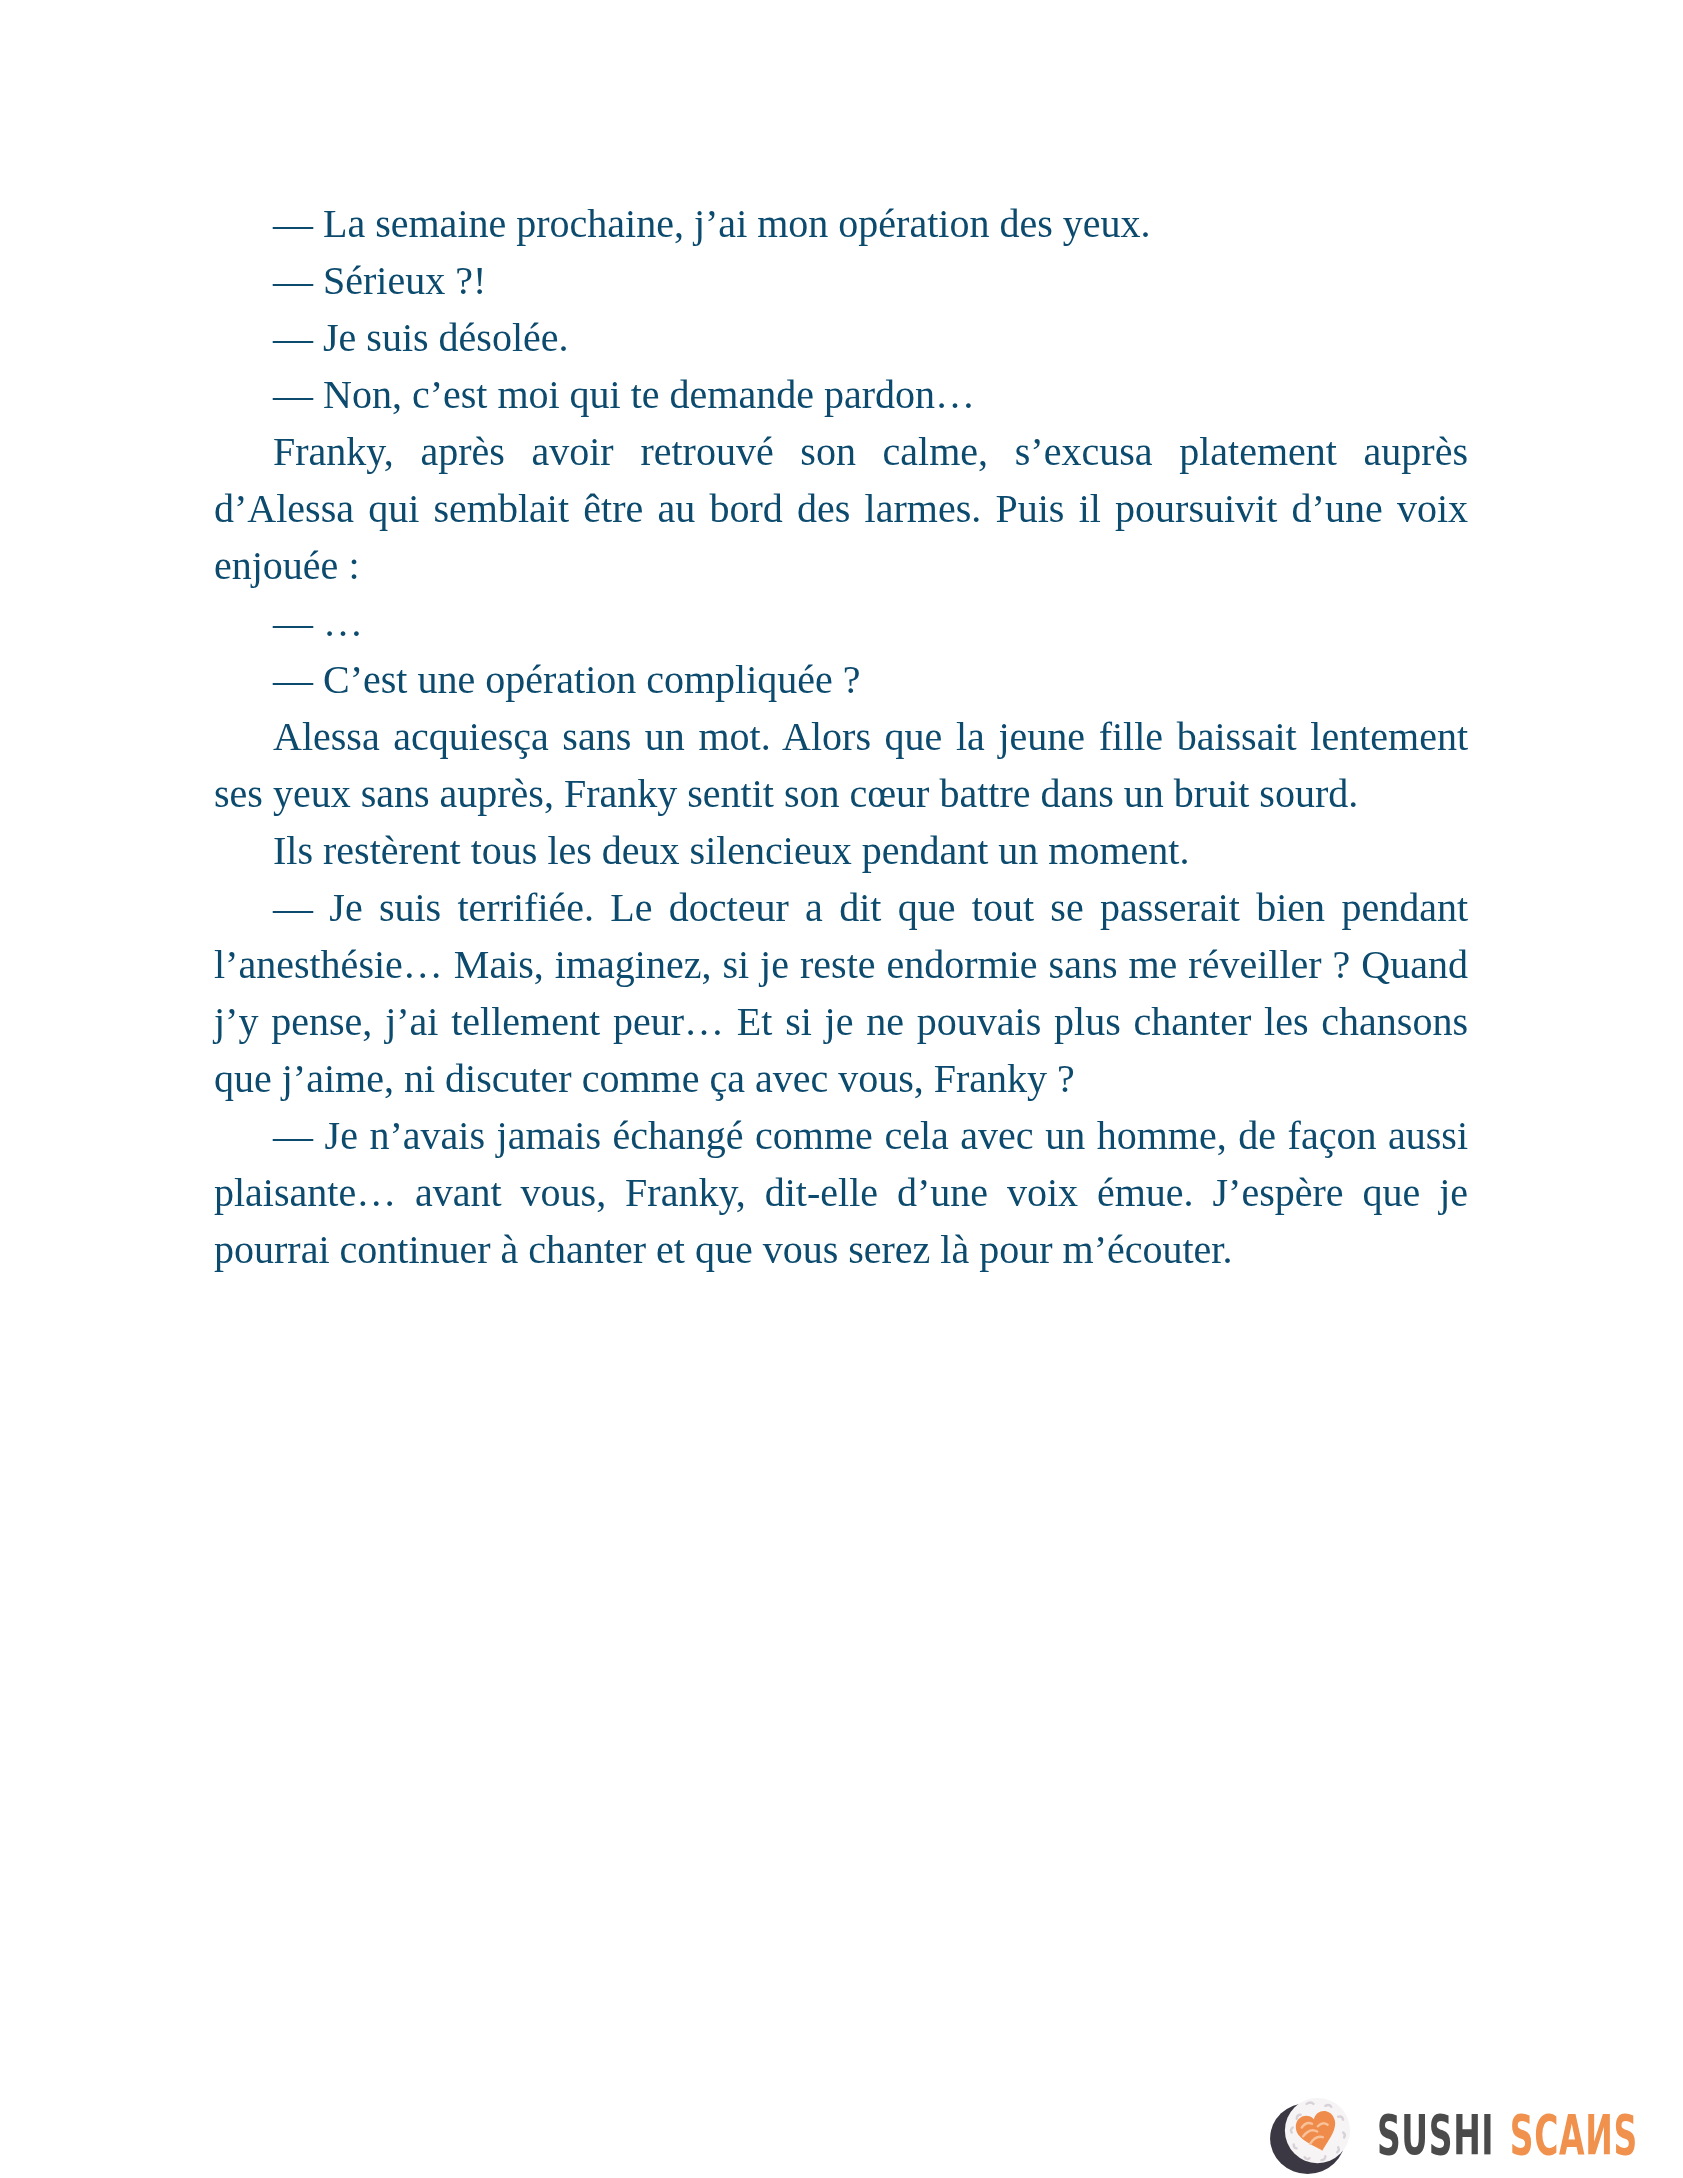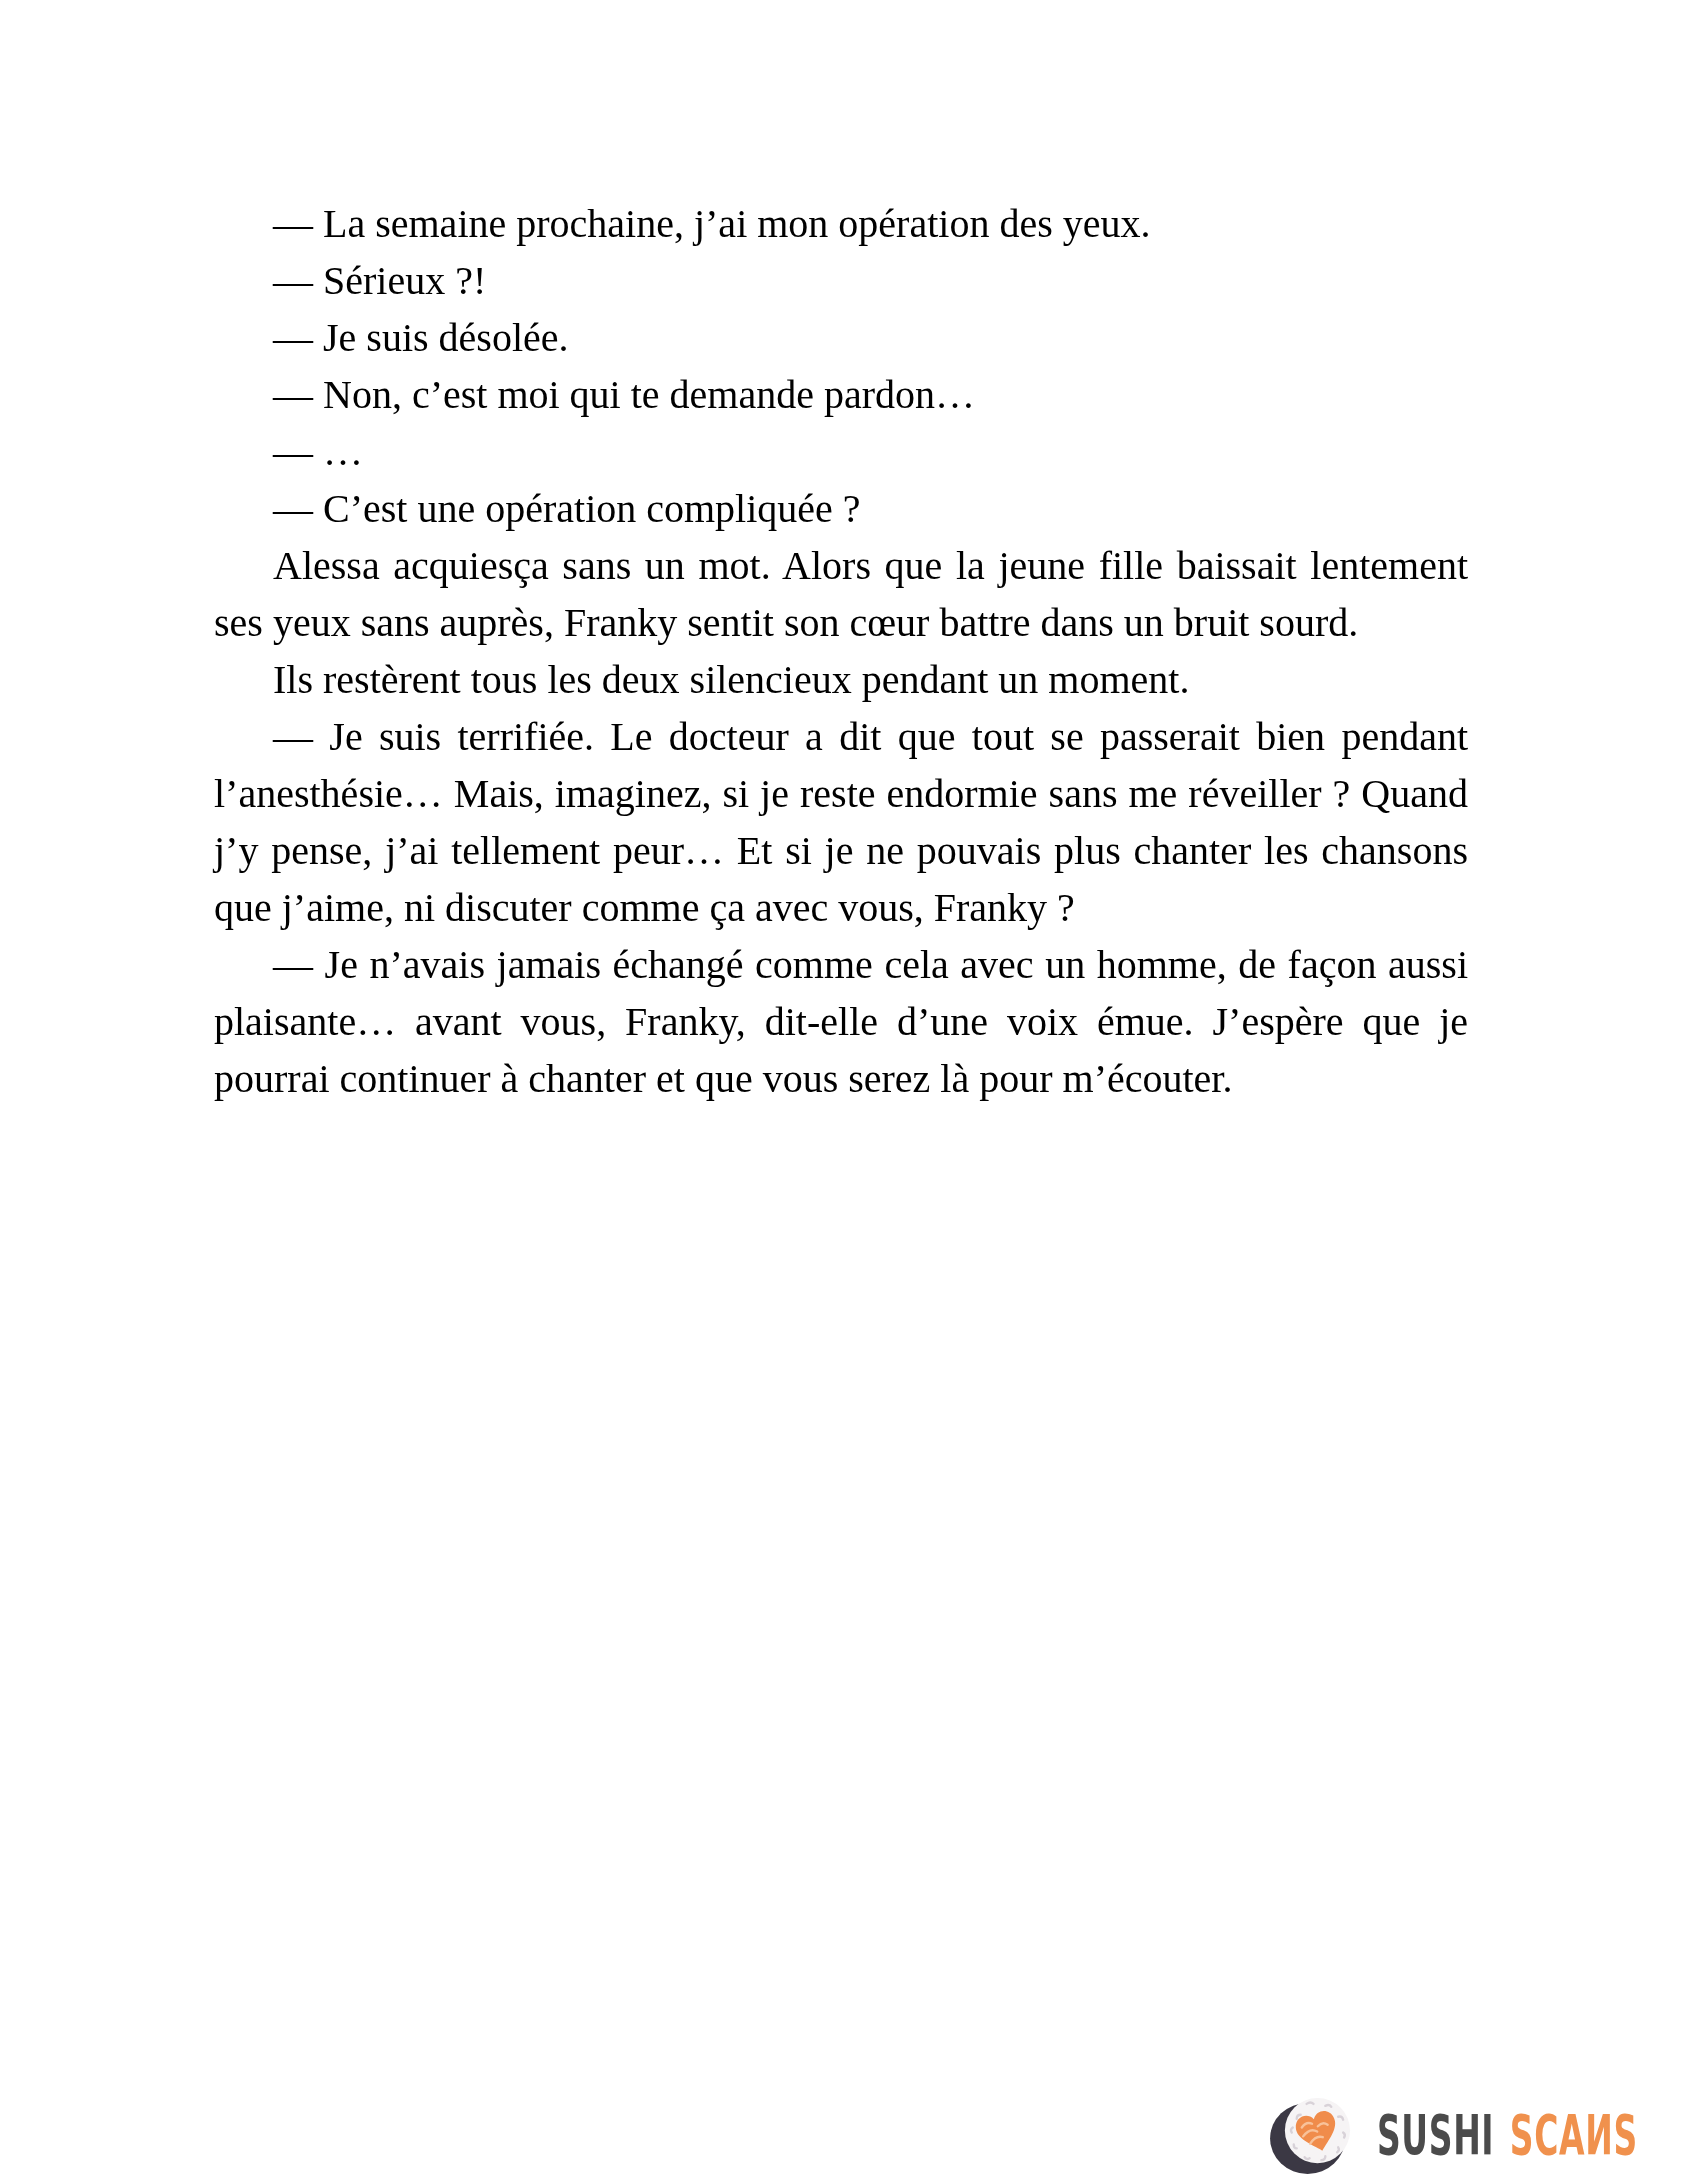--- a/index.html
+++ b/index.html
@@ -19,21 +19,21 @@
     background: #ffffff;
   }
   .text-block {
     position: absolute;
     left: 214px;
     top: 195px;
     width: 1254px;
     font-family: "Liberation Serif", "DejaVu Serif", serif;
     font-size: 40px;
     line-height: 57px;
-    color: #000000;
+    color: #0c4a6e;
     text-align: justify;
   }
   .text-block p {
     margin: 0;
     padding: 0;
     text-indent: 59px;
   }
   .logo {
     position: absolute;
     left: 1270px;
@@ -64,20 +64,21 @@
 </head>
 <body>
 
 <div class="page">
 
   <div class="text-block">
       <p>—&nbsp;La semaine prochaine, j’ai mon opération des yeux.</p>
       <p>—&nbsp;Sérieux&nbsp;?!</p>
       <p>—&nbsp;Je suis désolée.</p>
       <p>—&nbsp;Non, c’est moi qui te demande pardon…</p>
+      <p>Franky, après avoir retrouvé son calme, s’excusa platement auprès d’Alessa qui semblait être au bord des larmes. Puis il poursuivit d’une voix enjouée&nbsp;:</p>
       <p>—&nbsp;…</p>
       <p>—&nbsp;C’est une opération compliquée&nbsp;?</p>
       <p>Alessa acquiesça sans un mot. Alors que la jeune fille baissait lentement ses yeux sans auprès, Franky sentit son cœur battre dans un bruit sourd.</p>
       <p>Ils restèrent tous les deux silencieux pendant un moment.</p>
       <p>—&nbsp;Je suis terrifiée. Le docteur a dit que tout se passerait bien pendant l’anesthésie… Mais, imaginez, si je reste endormie sans me réveiller&nbsp;? Quand j’y pense, j’ai tellement peur… Et si je ne pouvais plus chanter les chansons que j’aime, ni discuter comme ça avec vous, Franky&nbsp;?</p>
       <p>—&nbsp;Je n’avais jamais échangé comme cela avec un homme, de façon aussi plaisante… avant vous, Franky, dit-elle d’une voix émue. J’espère que je pourrai continuer à chanter et que vous serez là pour m’écouter.</p>
     </div>
 
   <div class="logo">
     <div class="logo-icon">

